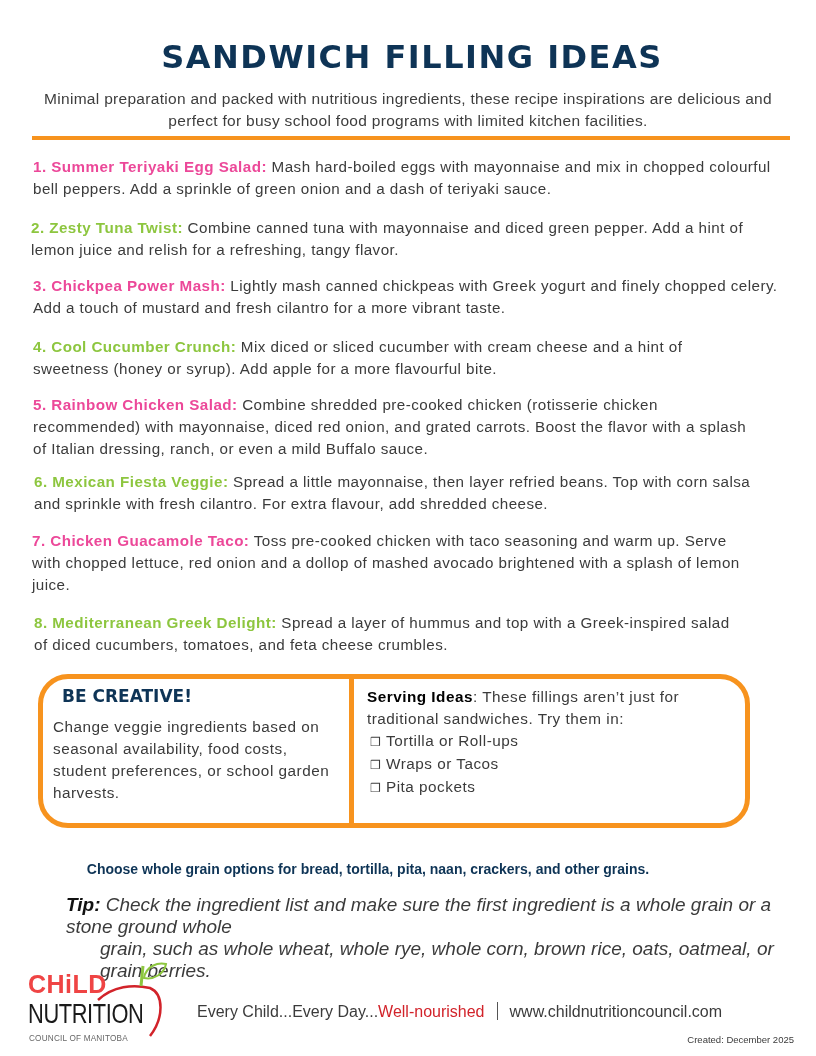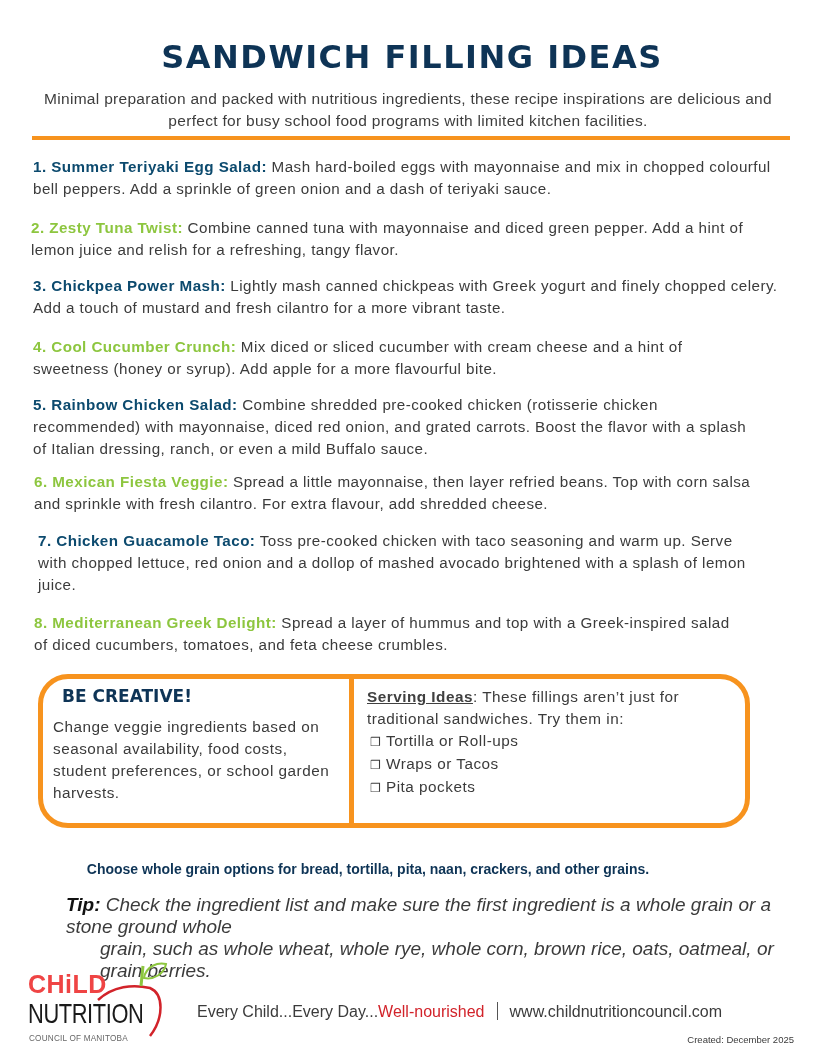--- a/index.html
+++ b/index.html
@@ -9,34 +9,34 @@
            font-family: "DejaVu Sans", sans-serif; font-weight: bold; font-size: 32px;
            letter-spacing: 1.5px; color: #0e3456; margin: 4px; }
   .subtitle { position: absolute; top: 88px; left: 30px; width: 756px; text-align: center;
               font-family: "Liberation Sans", sans-serif; font-size: 15.5px; line-height: 22px;
               color: #3d3d3d; letter-spacing: 0.3px; }
   .rule { position: absolute; top: 136px; left: 32px; width: 758px; height: 4px; background: #f7931e; }
   .item { position: absolute; left: 33px; width: 745px;
           font-family: "Liberation Sans", sans-serif; font-size: 15.2px; line-height: 22px;
           color: #3b3b3b; letter-spacing: 0.45px; }
   .item .lbl { font-weight: bold; }
-  .orange { color: #0c4a6e; }
+  .orange { color: #ec4899; }
   .green { color: #8dc63f; }
   .box { position: absolute; left: 38px; top: 674px; width: 712px; height: 154px;
          border: 5px solid #f7931e; border-radius: 30px; box-sizing: border-box; }
   .divider { position: absolute; left: 349px; top: 679px; width: 5px; height: 149px; background: #f7931e; }
   .creative-h { position: absolute; left: 62px; top: 686px; font-family: "DejaVu Sans", sans-serif;
                 font-weight: bold; font-size: 17px; color: #0e3456; }
   .creative-b { position: absolute; left: 53px; top: 716px; width: 285px;
                 font-family: "Liberation Sans", sans-serif; font-size: 15.3px; line-height: 22px;
                 color: #3b3b3b; letter-spacing: 0.5px; }
   .serving { position: absolute; left: 367px; top: 686px; width: 385px;
              font-family: "Liberation Sans", sans-serif; font-size: 15.3px; line-height: 22px;
              color: #3b3b3b; letter-spacing: 0.5px; }
-  .serving .sh { font-weight: bold; color: #404040; text-decoration: underline; }
+  .serving .sh { font-weight: bold; color: #000000; }
   .serving ul { list-style: none; margin: 0; padding: 0 0 0 3px; }
   .serving li { margin: 0; }
   .chk { font-size: 12px; display: inline-block; width: 16px; }
   .whole { position: absolute; top: 861px; left: 0; width: 736px; text-align: center;
            font-family: "Liberation Sans", sans-serif; font-weight: bold; font-size: 14px; color: #0e3456; }
   .tip { position: absolute; top: 894px; left: 44px; width: 730px;
          font-family: "Liberation Sans", sans-serif; font-style: italic; font-size: 19px; line-height: 22px;
          color: #3b3b3b; margin-left: 22px; }
   .tip .tl { font-weight: bold; color: #111; }
   .tip .t2 { display: block; padding-left: 34px; }
@@ -62,21 +62,21 @@
 <h1 class="title">SANDWICH FILLING IDEAS</h1>
 <div class="subtitle">Minimal preparation and packed with nutritious ingredients, these recipe inspirations are delicious and perfect for busy school food programs with limited kitchen facilities.</div>
 <div class="rule"></div>
 
 <div class="item" style="top:156px"><span class="lbl orange">1. Summer Teriyaki Egg Salad:</span><span> Mash hard-boiled eggs with mayonnaise and mix in chopped colourful bell peppers. Add a sprinkle of green onion and a dash of teriyaki sauce.</span></div>
 <div class="item" style="top:217px; left:31px"><span class="lbl green">2. Zesty Tuna Twist:</span><span> Combine canned tuna with mayonnaise and diced green pepper. Add a hint of lemon juice and relish for a refreshing, tangy flavor.</span></div>
 <div class="item" style="top:275px"><span class="lbl orange">3. Chickpea Power Mash:</span><span> Lightly mash canned chickpeas with Greek yogurt and finely chopped celery. Add a touch of mustard and fresh cilantro for a more vibrant taste.</span></div>
 <div class="item" style="top:336px; width:700px"><span class="lbl green">4. Cool Cucumber Crunch:</span><span> Mix diced or sliced cucumber with cream cheese and a hint of sweetness (honey or syrup). Add apple for a more flavourful bite.</span></div>
 <div class="item" style="top:394px; width:730px"><span class="lbl orange">5. Rainbow Chicken Salad:</span><span> Combine shredded pre-cooked chicken (rotisserie chicken recommended) with mayonnaise, diced red onion, and grated carrots. Boost the flavor with a splash of Italian dressing, ranch, or even a mild Buffalo sauce.</span></div>
 <div class="item" style="top:471px; left:34px"><span class="lbl green">6. Mexican Fiesta Veggie:</span><span> Spread a little mayonnaise, then layer refried beans. Top with corn salsa and sprinkle with fresh cilantro. For extra flavour, add shredded cheese.</span></div>
-<div class="item" style="top:530px; left:38px; width:725px"><span class="lbl orange">7. Chicken Guacamole Taco:</span><span> Toss pre-cooked chicken with taco seasoning and warm up. Serve with chopped lettuce, red onion and a dollop of mashed avocado brightened with a splash of lemon juice.</span></div>
+<div class="item" style="top:530px; left:32px; width:725px"><span class="lbl orange">7. Chicken Guacamole Taco:</span><span> Toss pre-cooked chicken with taco seasoning and warm up. Serve with chopped lettuce, red onion and a dollop of mashed avocado brightened with a splash of lemon juice.</span></div>
 <div class="item" style="top:612px; left:34px; width:712px"><span class="lbl green">8. Mediterranean Greek Delight:</span><span> Spread a layer of hummus and top with a Greek-inspired salad of diced cucumbers, tomatoes, and feta cheese crumbles.</span></div>
 
 <div class="box"></div>
 <div class="divider"></div>
 <div class="creative-h">BE CREATIVE!</div>
 <div class="creative-b">Change veggie ingredients based on seasonal availability, food costs, student preferences, or school garden harvests.</div>
 
 <div class="serving">
   <span class="sh">Serving Ideas</span><span>: These fillings aren’t just for traditional sandwiches. Try them in:</span>
   <ul>

